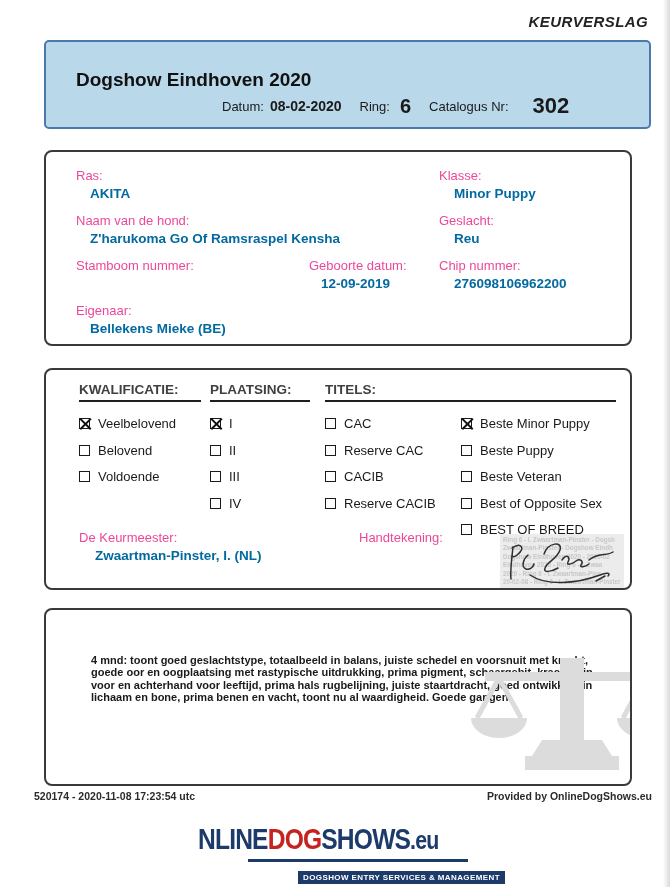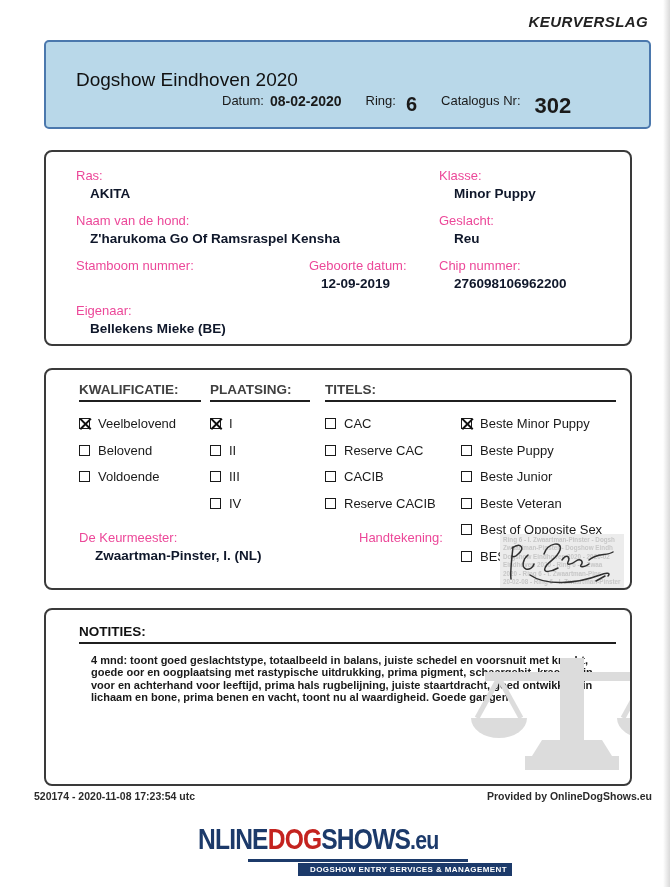--- a/index.html
+++ b/index.html
@@ -16,38 +16,38 @@
   
   .keurverslag {
     position:absolute; top:13px; right:22px;
     font-size:15px; font-weight:bold; font-style:italic; letter-spacing:.4px; color:#222;
   }
   
   .blue-box {
     position:absolute; left:44px; top:40px; width:607px; height:89px;
     background:#b9d8e9; border:2px solid #4b78ad; border-radius:5px;
   }
-  .show-title { position:absolute; left:30px; top:27px; font-size:19px; font-weight:normal; color:#111; }
-  .hdr-row { position:absolute; left:176px; bottom:8px; display:flex; align-items:flex-start; white-space:nowrap; }
+  .show-title { position:absolute; left:30px; top:27px; font-size:19px; font-weight:bold; color:#111; }
+  .hdr-row { position:absolute; left:176px; bottom:8px; display:flex; align-items:center; white-space:nowrap; }
   .hdr-lbl { font-size:13px; }
   .hdr-val { font-size:14px; font-weight:bold; margin-left:6px; }
   .hdr-big { font-size:20px; font-weight:bold; margin-left:10px; }
-  .hdr-bigger { font-size:22px; font-weight:bold; margin-left:14px; }
-  .hdr-gap { margin-left:24px; }
+  .hdr-bigger { font-size:22px; font-weight:bold; margin-left:24px; }
+  .hdr-gap { margin-left:18px; }
   
   .box {
     position:absolute; left:44px; width:588px; background:#fff;
     border:2px solid #3a3a3a; border-radius:8px;
   }
   #info-box  { top:150px; height:196px; }
   #qual-box  { top:368px; height:222px; }
   #notes-box { top:608px; height:178px; overflow:hidden; }
   .abs { position:absolute; }
   .lbl { font-size:13px; color:#ec4899; white-space:nowrap; }
-  .val { font-size:13.5px; font-weight:bold; color:#0f172a; white-space:nowrap; }
+  .val { font-size:13.5px; font-weight:bold; color:#0369a1; white-space:nowrap; }
   
   .colhead {
     position:absolute; top:12px; font-size:13.5px; font-weight:bold;
     border-bottom:2px solid #1f1f1f; padding-bottom:3px; color:#404040;
   }
   .opt-col { position:absolute; top:37px; }
   .opt { display:flex; align-items:center; height:19.5px;margin-top:7px; }
   .checkbox {
     width:11px; height:11px; border:1.6px solid #1a1a1a; margin-right:8px;
     position:relative; flex:0 0 auto; background:#fff;
@@ -86,23 +86,23 @@
   .logo { position:absolute; left:204px; top:814px; width:270px; }
   .logo-row { display:flex; align-items:center; height:50px; }
   .logo-text {
     font-size:30px; font-weight:bold; letter-spacing:-1px; white-space:nowrap;
     transform:scaleX(.82); transform-origin:left center; margin-left:-6px;
   }
   .c-navy { color:#1c3a6a; } .c-red { color:#c4231f; }
   .logo-eu { font-size:26px; }
   .logo-underline { height:3px; background:#1c3a6a; margin-left:44px; width:220px; margin-top:-5px; }
   .logo-tagline {
-    margin-left:94px; margin-top:1px; width:fit-content;
+    margin-left:94px; margin-top:9px; width:fit-content;
     background:#1c3a6a; color:#fff; font-size:8px; font-weight:bold;
-    letter-spacing:.4px; padding:2px 5px 2px 12px; white-space:nowrap;
+    letter-spacing:.4px; padding:2px 5px 2px 5px; white-space:nowrap;
   }
 </style>
 </head>
 <body>
 
 <div class="scan-edge"></div>
 
 <div class="keurverslag">KEURVERSLAG</div>
 
 <div class="blue-box">
@@ -197,24 +197,20 @@
   </div>
 
   <div class="opt-col" style="left:415px">
     <div class="opt">
       <span class="checkbox checked"></span>
       <span class="optlabel">Beste Minor Puppy</span>
     </div>
     <div class="opt">
       <span class="checkbox"></span>
       <span class="optlabel">Beste Puppy</span>
-    </div>
-    <div class="opt">
-      <span class="checkbox"></span>
-      <span class="optlabel">Beste Junior</span>
     </div>
     <div class="opt">
       <span class="checkbox"></span>
       <span class="optlabel">Beste Veteran</span>
     </div>
     <div class="opt">
       <span class="checkbox"></span>
       <span class="optlabel">Best of Opposite Sex</span>
     </div>
     <div class="opt">
@@ -245,21 +241,20 @@
         <path d="M62,26 C66,20 71,22 68,28 C66,32 72,30 76,27 C80,24 84,27 81,31 C79,34 85,33 89,30"></path>
         <path d="M89,26 C97,19 107,22 113,18"></path>
         <path d="M30,41 C46,52 76,50 100,41 C107,38 111,39 108,42"></path>
         <path d="M96,47 L105,42"></path>
       </g>
     </svg>
   </div>
 </div>
 
 <div class="box" id="notes-box">
-  <div class="notes-head">NOTITIES:</div>
   <div class="notes-text">4 mnd: toont goed geslachtstype, totaalbeeld in balans, juiste schedel en voorsnuit met kracht, goede oor en oogplaatsing met rastypische uitdrukking, prima pigment, schaargebit, krachtig in voor en achterhand voor leeftijd, prima hals rugbelijning, juiste staartdracht, goed ontwikkeld in lichaam en bone, prima benen en vacht, toont nu al waardigheid. Goede gangen.</div>
   <svg class="scales" width="210" height="124" viewBox="0 0 210 124">
     <g fill="#dcdcdc" stroke="#dcdcdc">
       <rect x="18" y="16" width="174" height="9" stroke="none"></rect>
       <rect x="93" y="2" width="24" height="82" stroke="none"></rect>
       <polygon points="75,84 135,84 145,100 65,100" stroke="none"></polygon>
       <rect x="58" y="100" width="94" height="14" stroke="none"></rect>
       <g stroke-width="5" fill="none">
         <path d="M32,22 L10,62"></path>
           <path d="M32,22 L54,62"></path>

